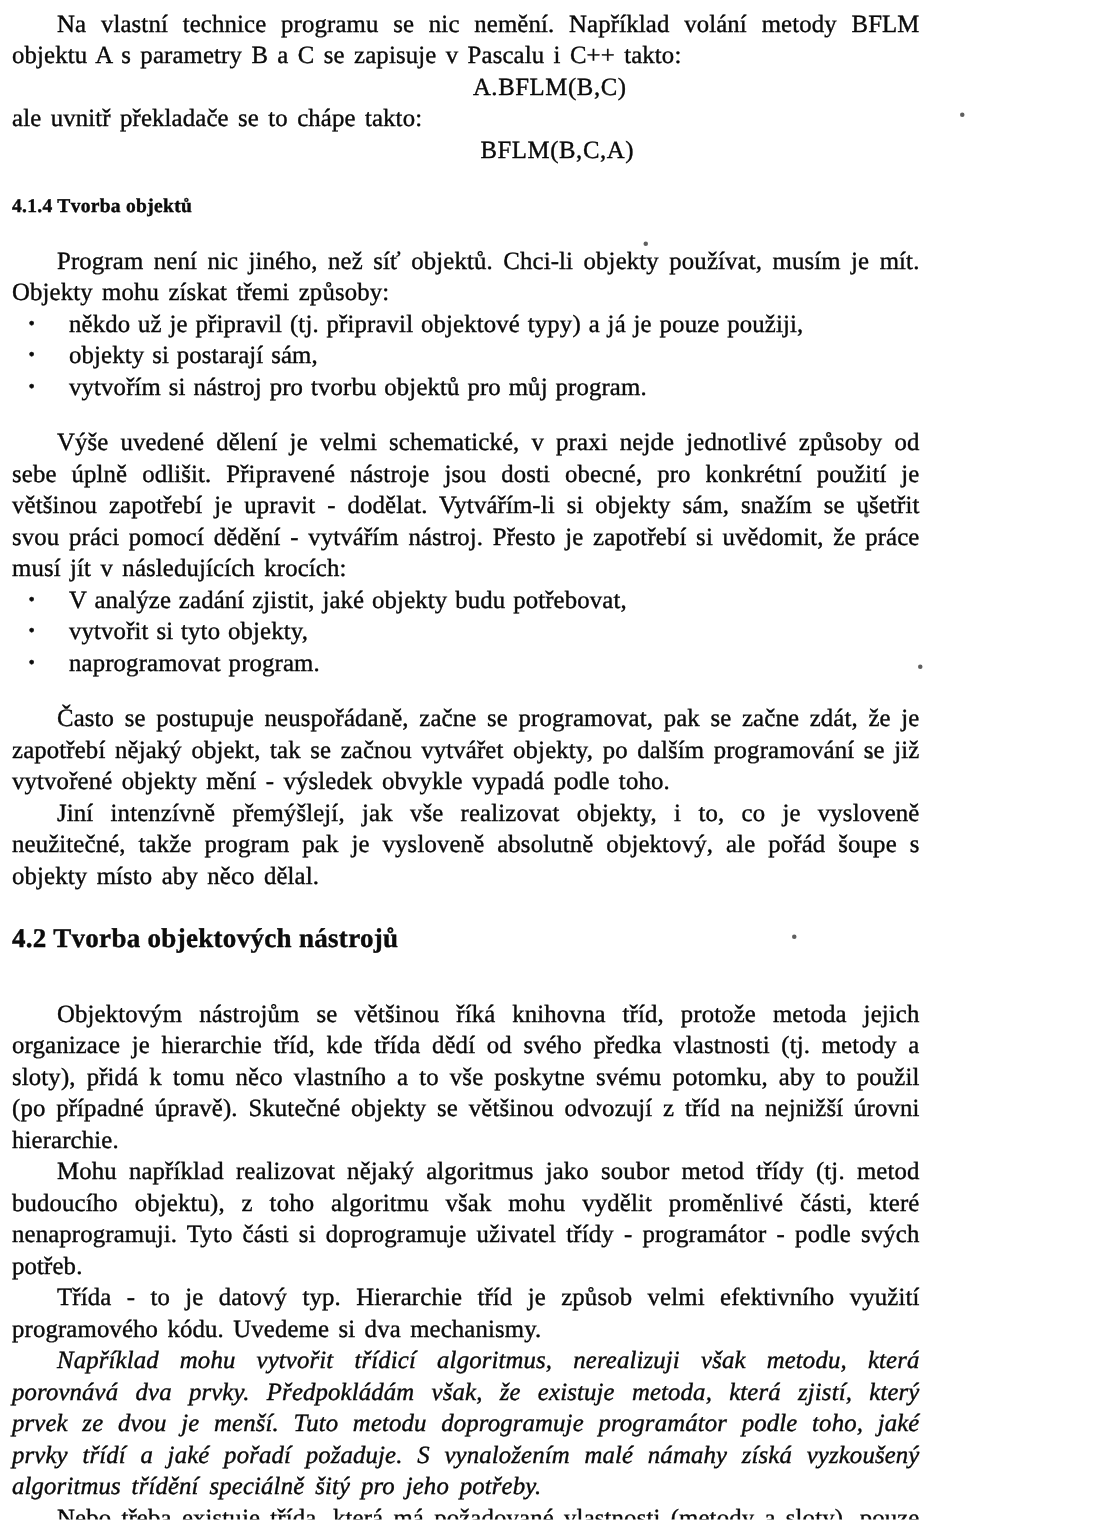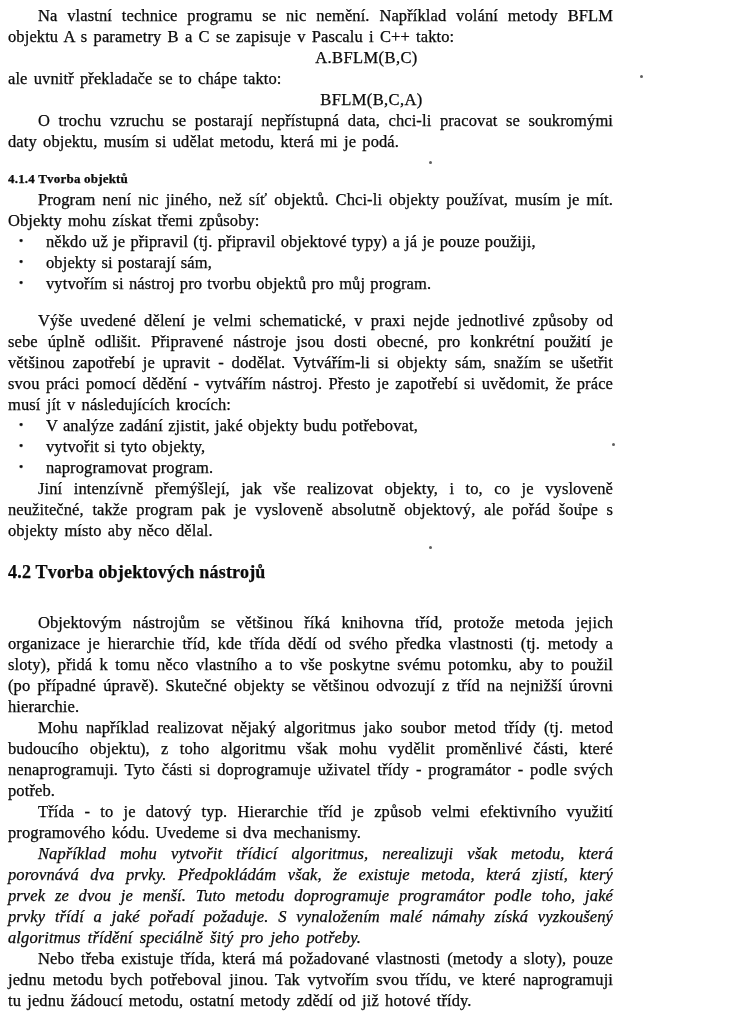--- a/index.html
+++ b/index.html
@@ -51,21 +51,21 @@
     letter-spacing: 0.2px;
   }
   h2.sec-large {
     font-size: 18px;
     line-height: 26px;
     font-weight: bold;
     margin: 18px 0 0 0;
     text-align: left;
     letter-spacing: 0.2px;
   }
-  .mt-p4 { }
+  .mt-p4 { margin-top: 16px; }
   .mt-p5 { margin-top: 16px; }
   .mt-b2 { margin-top: 24px; }
   .mt-p6 { margin-top: 16px; }
   .mt-p8 { margin-top: 27px; }
   ul.bullets {
     list-style: none;
     margin: 0;
     padding: 0;
     text-align: left;
   }
@@ -100,21 +100,20 @@
 <div class="page">
 
   <p>Na vlastní technice programu se nic nemění. Například volání metody BFLM objektu A s parametry B a C se zapisuje v Pascalu i C++ takto:</p>
 
   <p class="code">A.BFLM(B,C)</p>
 
   <p class="noindent">ale uvnitř překladače se to chápe takto:</p>
 
   <p class="code code-2">BFLM(B,C,A)</p>
 
-  <p>O trochu vzruchu se postarají nepřístupná data, chci-li pracovat se soukromými daty objektu, musím si udělat metodu, která mi je podá.</p>
 
   <h3 class="sec-small">4.1.4 Tvorba objektů</h3>
 
   <p class="mt-p4">Program není nic jiného, než síť objektů. Chci-li objekty používat, musím je mít. Objekty mohu získat třemi způsoby:</p>
 
   <ul class="bullets">
     <li>
       <span class="marker">•</span>
       <span>někdo už je připravil (tj. připravil objektové typy) a já je pouze použiji,</span>
     </li>
@@ -138,20 +137,21 @@
     <li>
       <span class="marker">•</span>
       <span>vytvořit si tyto objekty,</span>
     </li>
     <li>
       <span class="marker">•</span>
       <span>naprogramovat program.</span>
     </li>
   </ul>
 
+  <p class="mt-p6">Často se postupuje neuspořádaně, začne se programovat, pak se začne zdát, že je zapotřebí nějaký objekt, tak se začnou vytvářet objekty, po dalším programování se již vytvořené objekty mění - výsledek obvykle vypadá podle toho.</p>
 
   <p>Jiní intenzívně přemýšlejí, jak vše realizovat objekty, i to, co je vysloveně neužitečné, takže program pak je vysloveně absolutně objektový, ale pořád šoupe s objekty místo aby něco dělal.</p>
 
   <h2 class="sec-large">4.2 Tvorba objektových nástrojů</h2>
 
   <p class="mt-p8">Objektovým nástrojům se většinou říká knihovna tříd, protože metoda jejich organizace je hierarchie tříd, kde třída dědí od svého předka vlastnosti (tj. metody a sloty), přidá k tomu něco vlastního a to vše poskytne svému potomku, aby to použil (po případné úpravě). Skutečné objekty se většinou odvozují z tříd na nejnižší úrovni hierarchie.</p>
 
   <p>Mohu například realizovat nějaký algoritmus jako soubor metod třídy (tj. metod budoucího objektu), z toho algoritmu však mohu vydělit proměnlivé části, které nenaprogramuji. Tyto části si doprogramuje uživatel třídy - programátor - podle svých potřeb.</p>
 
   <p>Třída - to je datový typ. Hierarchie tříd je způsob velmi efektivního využití programového kódu. Uvedeme si dva mechanismy.</p>

